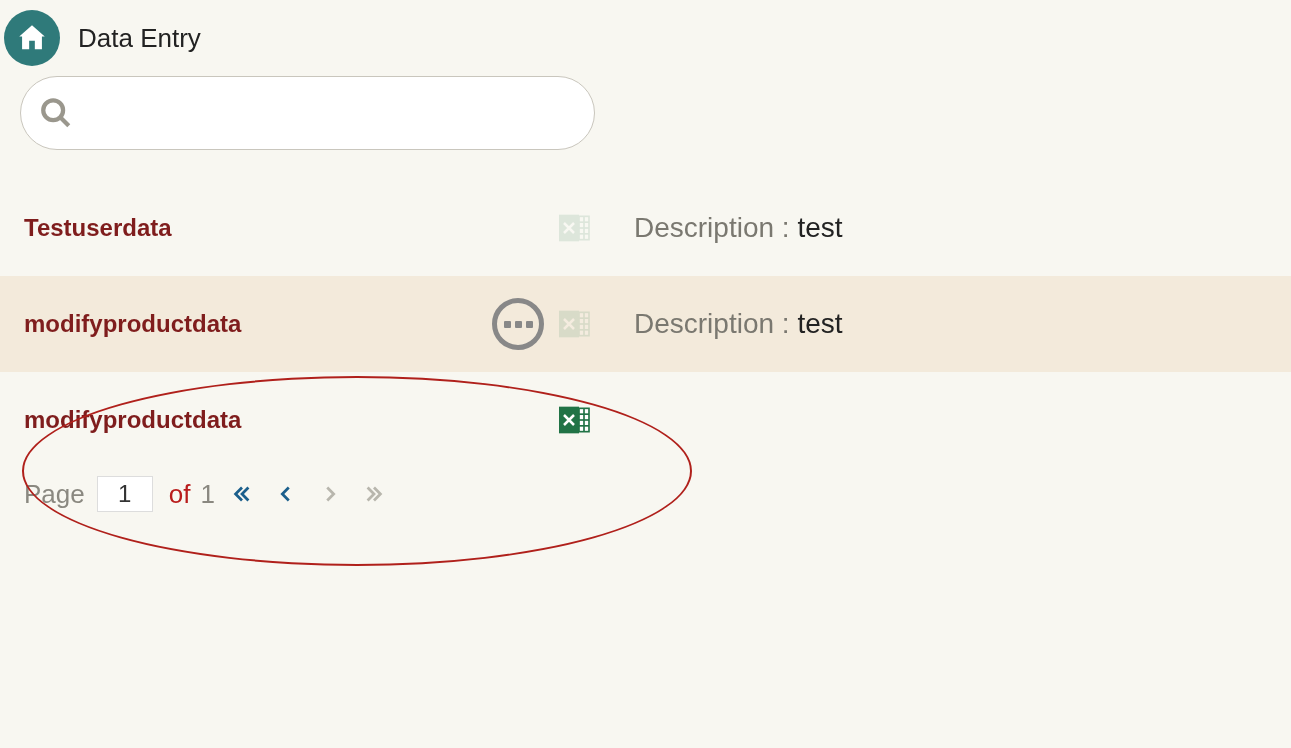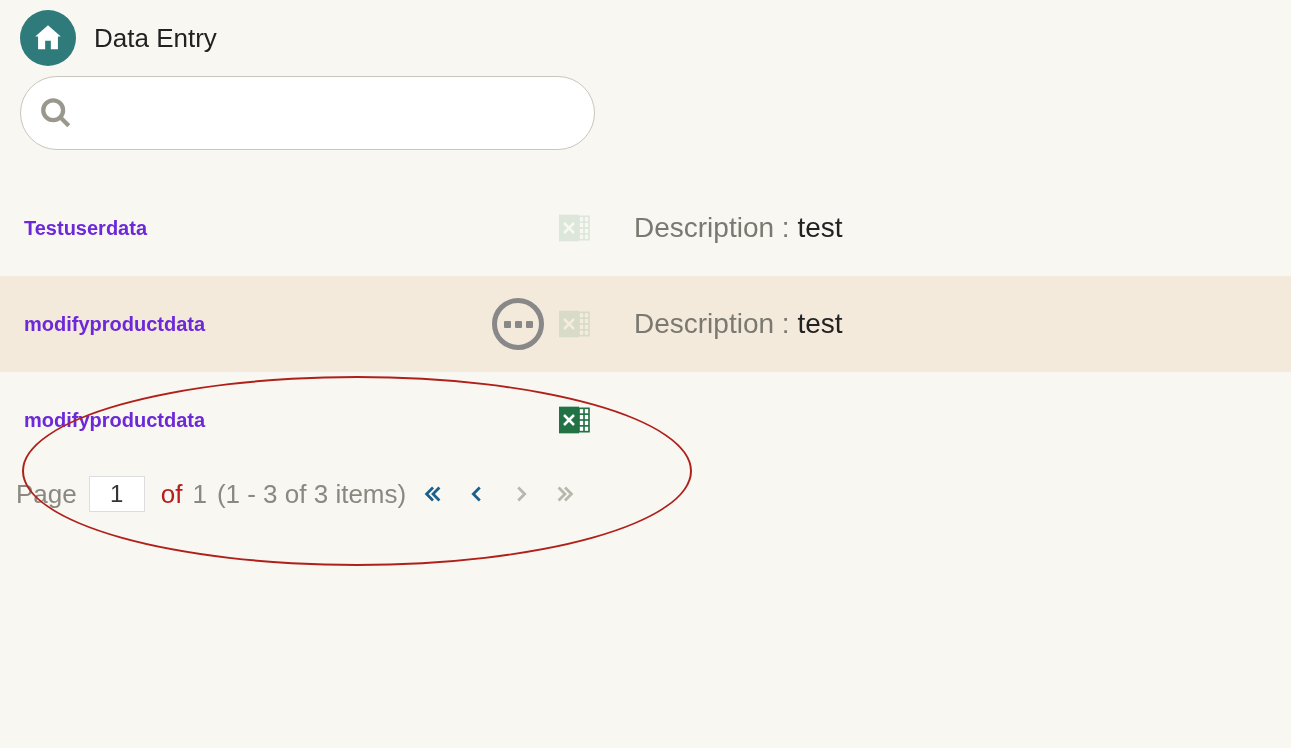--- a/index.html
+++ b/index.html
@@ -8,21 +8,21 @@
     padding: 0;
     font-family: "Segoe UI", Arial, sans-serif;
     background: #f8f7f1;
     width: 1291px;
     height: 748px;
     position: relative;
   }
   .header {
     display: flex;
     align-items: center;
-    padding: 10px 20px 6px 20px;
+    padding: 10px 20px 6px 4px;
     gap: 18px;
   }
   .home-btn {
     width: 56px;
     height: 56px;
     border-radius: 50%;
     background: #2f7a7a;
     display: flex;
     align-items: center;
     justify-content: center;
@@ -59,23 +59,23 @@
   .list { margin-top: 10px; }
   .row {
     display: flex;
     align-items: center;
     height: 96px;
     padding: 0 24px;
   }
   .row.highlight { background: #f3eadb; }
   .col-name {
     width: 380px;
-    font-size: 20px;
+    font-size: 24px;
     font-weight: 600;
-    color: #6d28d9;
+    color: #7f1d1d;
     cursor: pointer;
   }
   .col-icons {
     width: 230px;
     display: flex;
     align-items: center;
     gap: 10px;
     justify-content: flex-end;
     padding-right: 40px;
   }
@@ -102,21 +102,21 @@
     color: #222;
   }
   .col-desc .label { color: #7a7870; margin-top: 39px; }
 
   .pager {
     display:flex;
     align-items:center;
     gap: 10px;
     font-size: 26px;
     color: #8a8880;
-    padding: 8px 16px;
+    padding: 8px 24px;
   }
   .pager .pg-label { margin-right:2px;}
   .page-input {
     width: 56px;
     height: 36px;
     text-align: center;
     font-size: 24px;
     border: 1px solid #ddd;
     background:#fff;
     color:#333;
@@ -222,21 +222,20 @@
     </div>
   </div>
 
 </div>
 
 <div class="pager">
   <span class="pg-label">Page</span>
   <input class="page-input" value="1" style="">
   <span class="of">of</span>
   <span>1</span>
-  <span>(1 - 3 of 3 items)</span>
 
   <span class="nav-btn enabled">
     <svg viewBox="0 0 24 24" fill="none" stroke-width="3">
         <polyline points="12,5 5,12 12,19"></polyline>
         <polyline points="19,5 12,12 19,19"></polyline>
       </svg>
   </span>
   <span class="nav-btn enabled">
     <svg viewBox="0 0 24 24" fill="none" stroke-width="3">
         <polyline points="15,5 8,12 15,19"></polyline>

